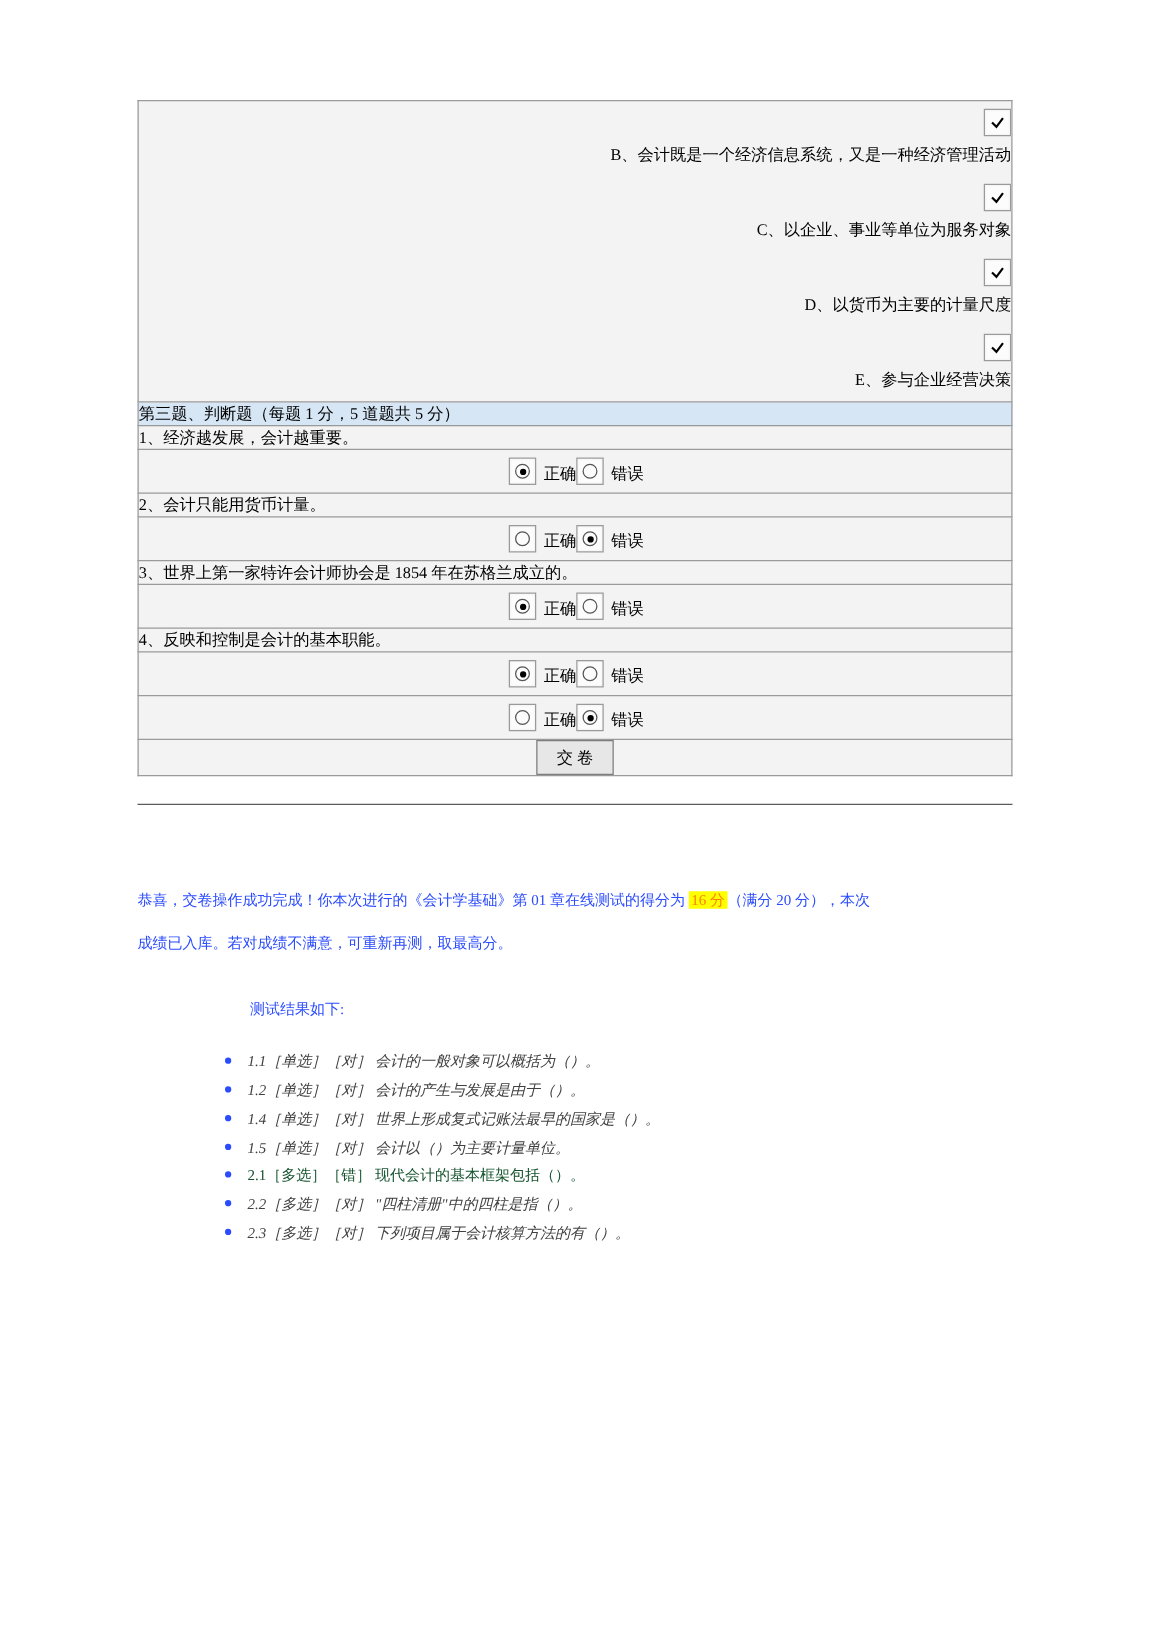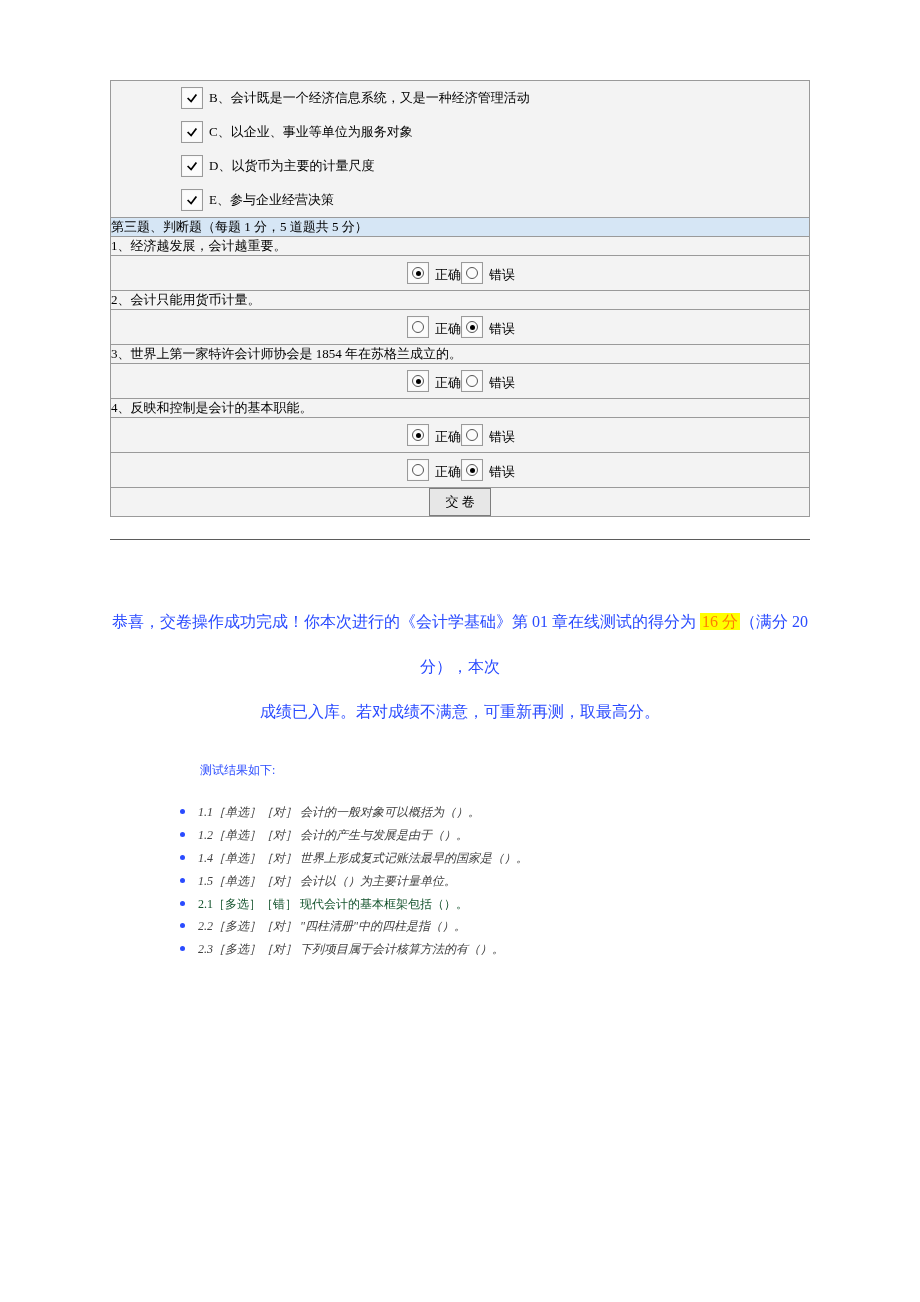--- a/index.html
+++ b/index.html
@@ -26,20 +26,21 @@
   .quiz-table td {
     border: 1px solid #9a9a9a;
     padding: 0;
     vertical-align: top;
   }
   .opt-row {
     display: flex;
     align-items: flex-end;
     gap: 6px;
     padding: 6px 0 6px 70px;
+    flex-direction: column;
   }
   .opt-row .ctrl {
     width: 20px;
     height: 20px;
     border: 1px solid #9a9a9a;
     background: #fcfcfc;
     display: inline-flex;
     align-items: center;
     justify-content: center;
     box-shadow: inset 0 0 2px rgba(0,0,0,.08);
@@ -100,22 +101,21 @@
   hr.div {
     width: 700px;
     margin: 22px auto 0;
     border: none;
     border-top: 1px solid #5b5b5b;
   }
   .msg-block {
     width: 700px;
     margin: 60px auto 0;
     line-height: 2.8;
-    font-size: 16px;
-    text-align: center;
+    font-size: 12px;
   }
   .msg-block .blue { color: #2a4bff; }
   .msg-block .hl { background: #ffff00; color: #ff8000; padding: 0 2px; }
   .results {
     width: 640px;
     margin: 28px auto 0;
     font-size: 12px;
     color: #2a4bff;
   }
   .results .title {

